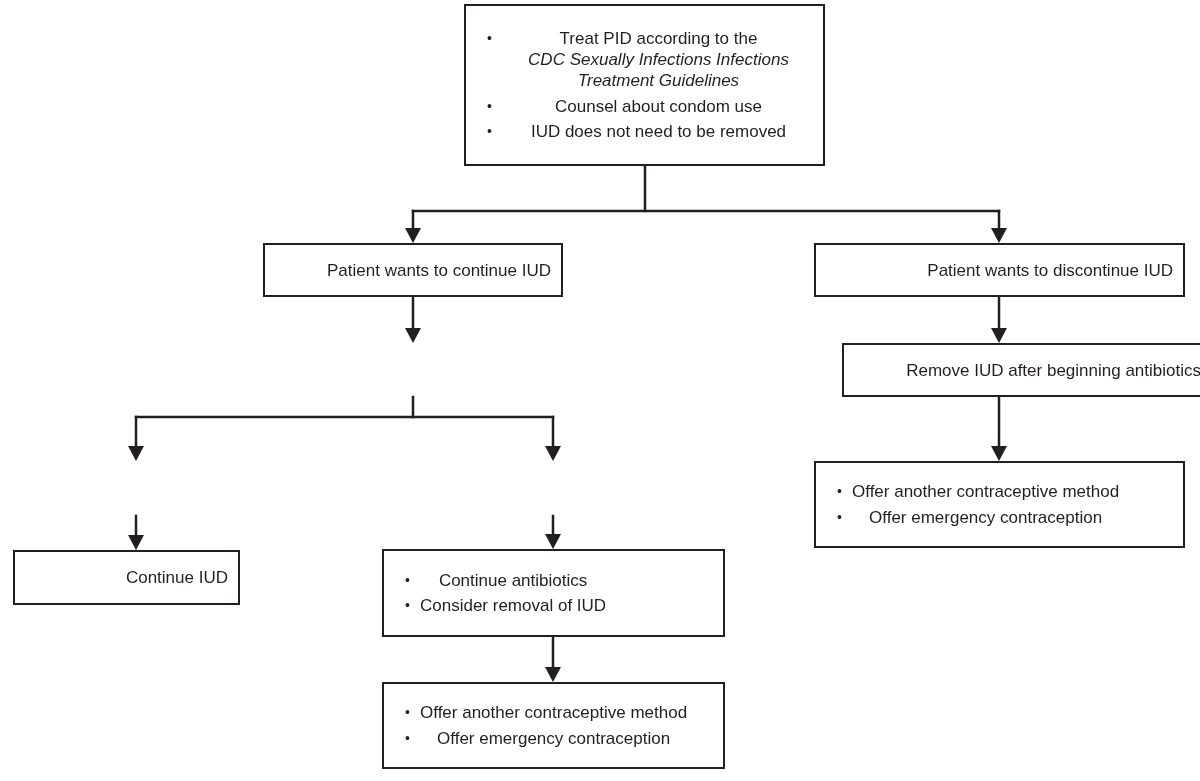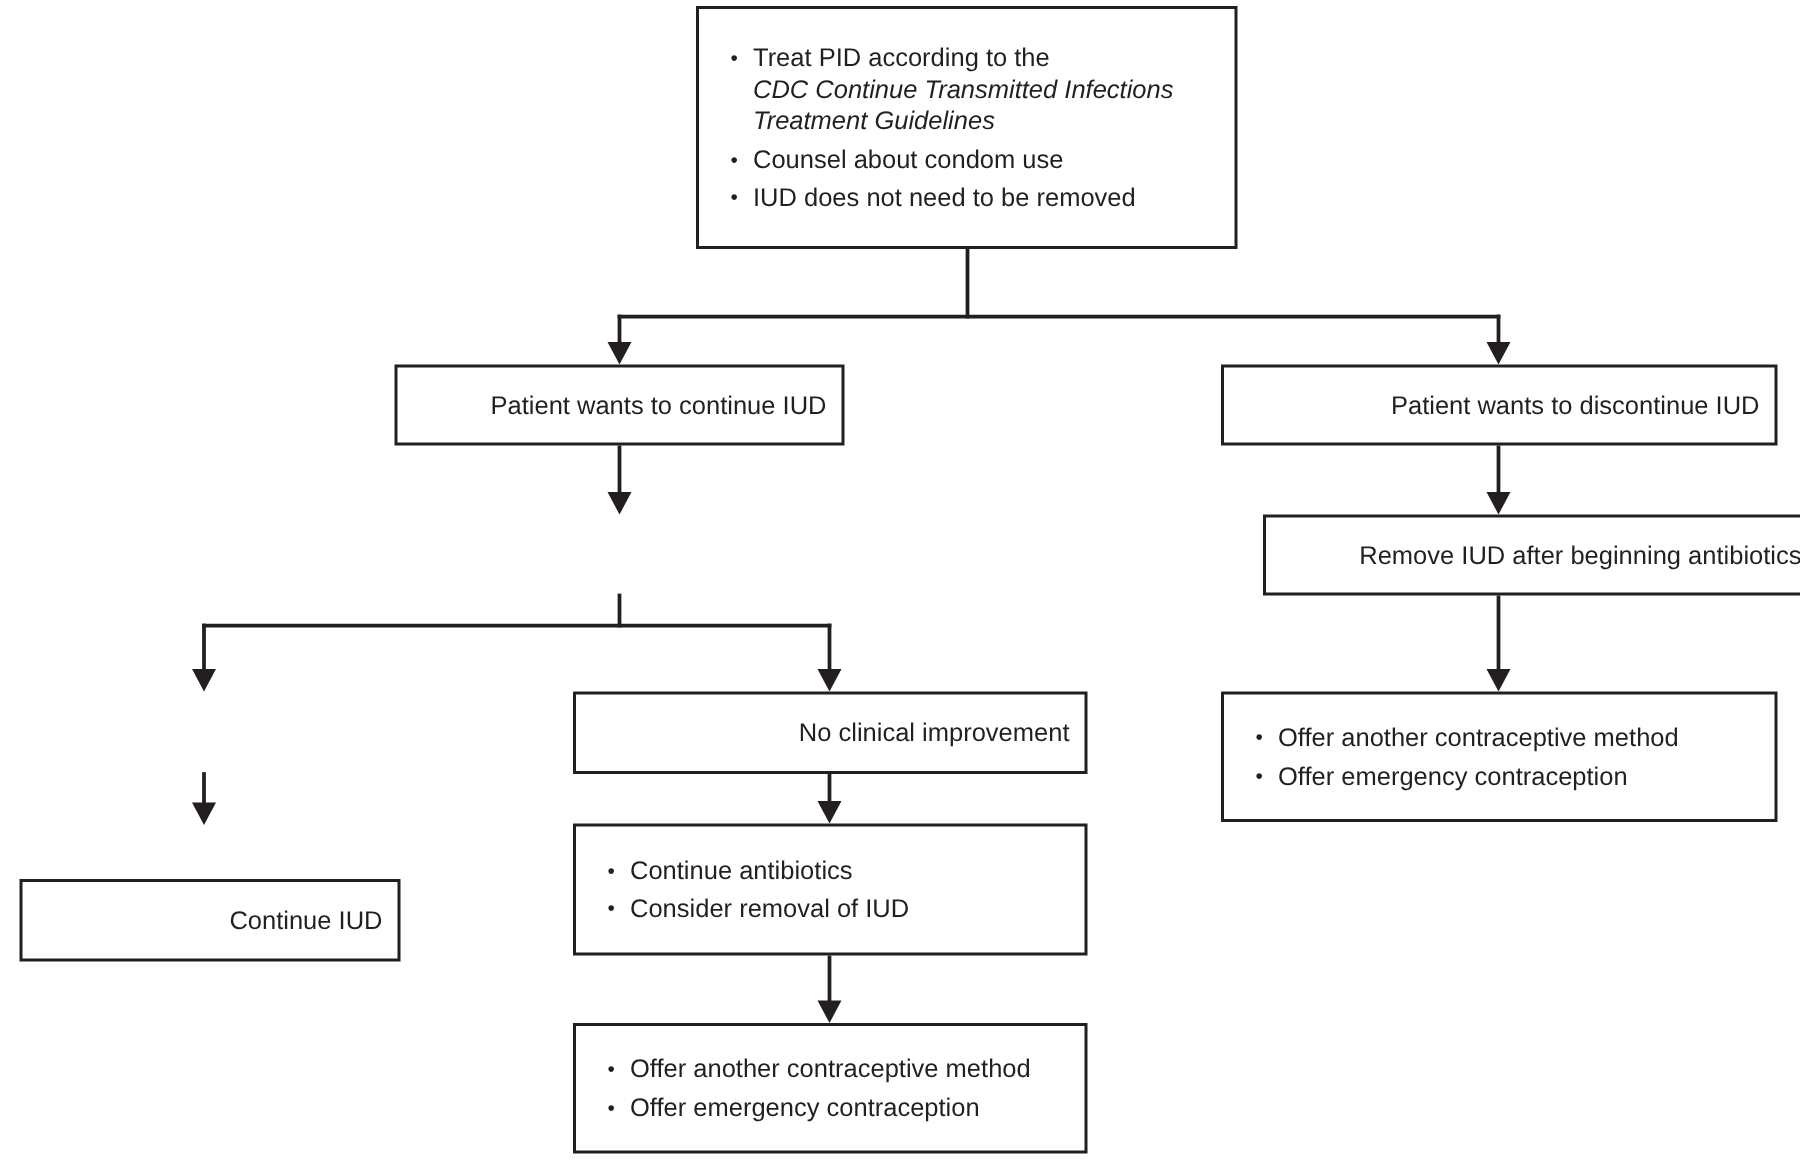--- a/index.html
+++ b/index.html
@@ -31,21 +31,21 @@
   }
   .node.single { padding: 0 10px 0 17px; justify-content: flex-end; }
   .node.bullets { padding: 6px 8px 6px 21px; }
   ul.blist { list-style: none; margin: 0; padding: 0; }
   .blist li { display: flex; margin: 4.5px 0; }
   .blist .bullet {
     flex: 0 0 15px;
     width: 15px;
     font-size: 14px;
   }
-  .blist .btext { flex: 1 1 auto; }
+  .blist .btext { flex: 1 1 auto; text-align: center; }
   em.blockital { display: block; font-style: italic; font-weight: normal; }
 </style>
 </head>
 <body>
 
 <div class="canvas">
 
   <svg class="connectors" viewBox="0 0 1200 781" xmlns="http://www.w3.org/2000/svg">
     <g stroke="#231f20" stroke-width="2.5" fill="none" stroke-linecap="square">
       <path d="M645 166 V211"></path>
@@ -74,46 +74,43 @@
       <polygon points="553,682 545,667 561,667"></polygon>
       <polygon points="999,343 991,328 1007,328"></polygon>
       <polygon points="999,461 991,446 1007,446"></polygon>
     </g>
   </svg>
 
   <div class="node bullets" style="left:464px; top:4px; width:361px; height:162px;">
     <ul class="blist">
       <li>
         <span class="bullet">•</span>
-        <span class="btext"><span>Treat PID according to the</span><em class="blockital">CDC Continue Transmitted Infections Treatment Guidelines</em></span>
+        <span class="btext"><span>Treat PID according to the</span><em class="blockital">CDC Sexually Infections Infections Treatment Guidelines</em></span>
       </li>
       <li>
         <span class="bullet">•</span>
         <span class="btext">Counsel about condom use</span>
       </li>
       <li>
         <span class="bullet">•</span>
         <span class="btext">IUD does not need to be removed</span>
       </li>
     </ul>
   </div>
 
   <div class="node single" style="left:263px; top:243px; width:300px; height:54px;">
     <span>Patient wants to continue IUD</span>
   </div>
 
 
 
-  <div class="node single" style="left:13px; top:550px; width:254px; height:55px;margin-top:36px;">
+  <div class="node single" style="left:13px; top:550px; width:227px; height:55px;">
     <span>Continue IUD</span>
   </div>
 
-  <div class="node single" style="left:382px; top:461px; width:343px; height:55px;">
-    <span>No clinical improvement</span>
-  </div>
 
   <div class="node bullets" style="left:382px; top:549px; width:343px; height:88px;">
     <ul class="blist">
       <li>
         <span class="bullet">•</span>
         <span class="btext">Continue antibiotics</span>
       </li>
       <li>
         <span class="bullet">•</span>
         <span class="btext">Consider removal of IUD</span>

